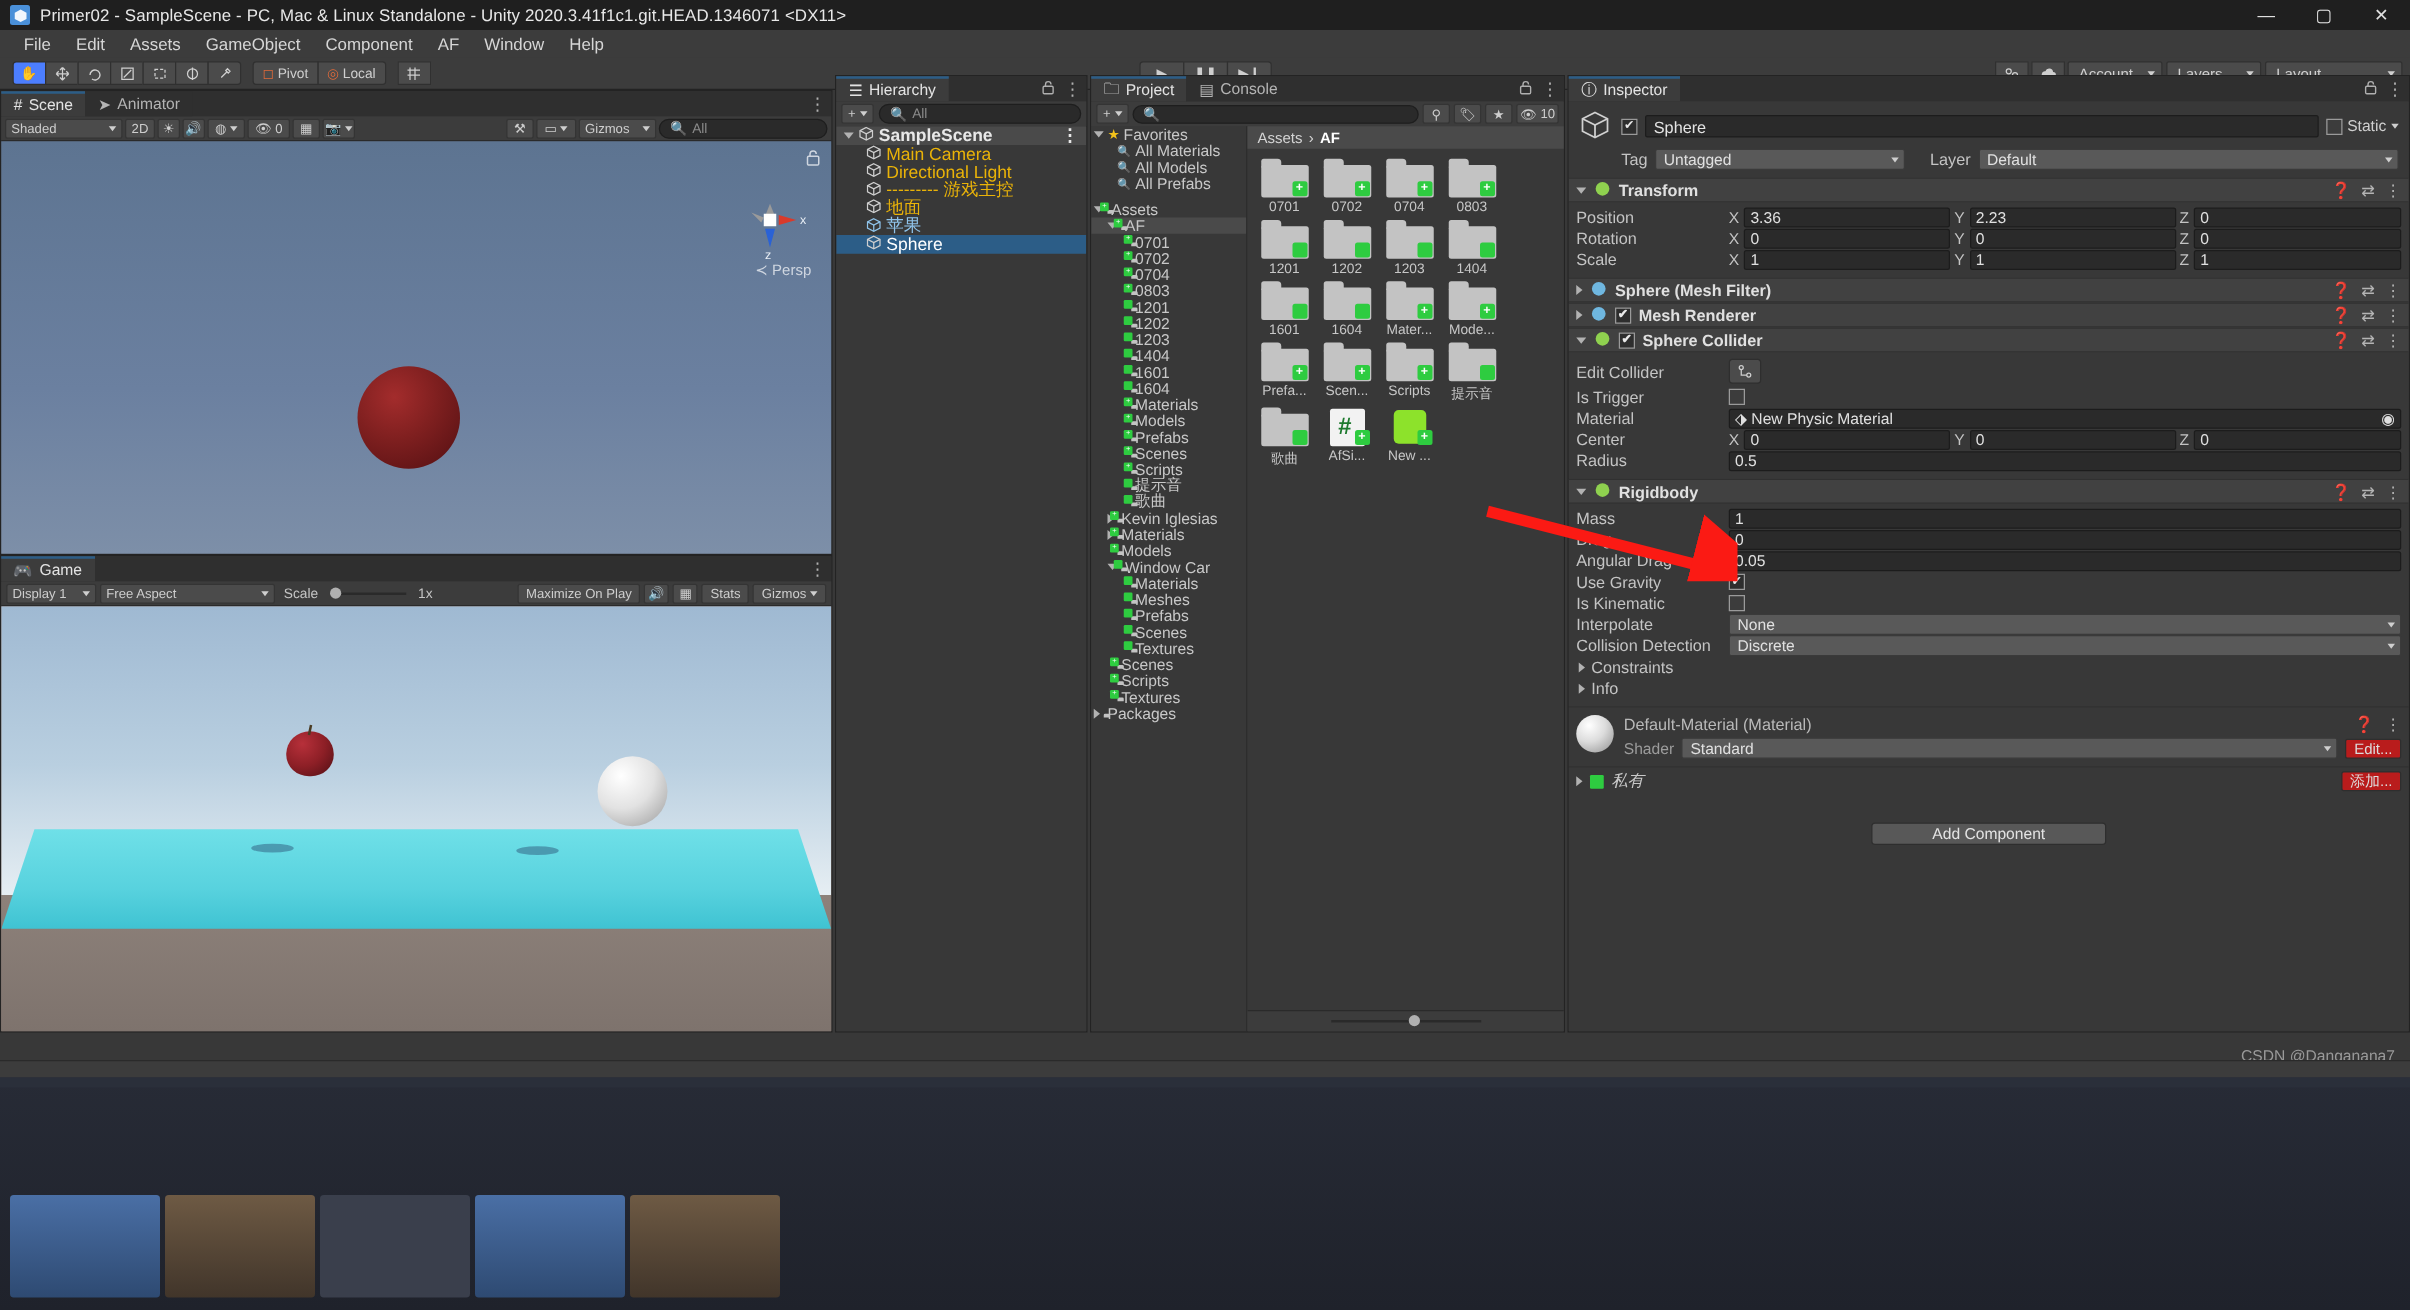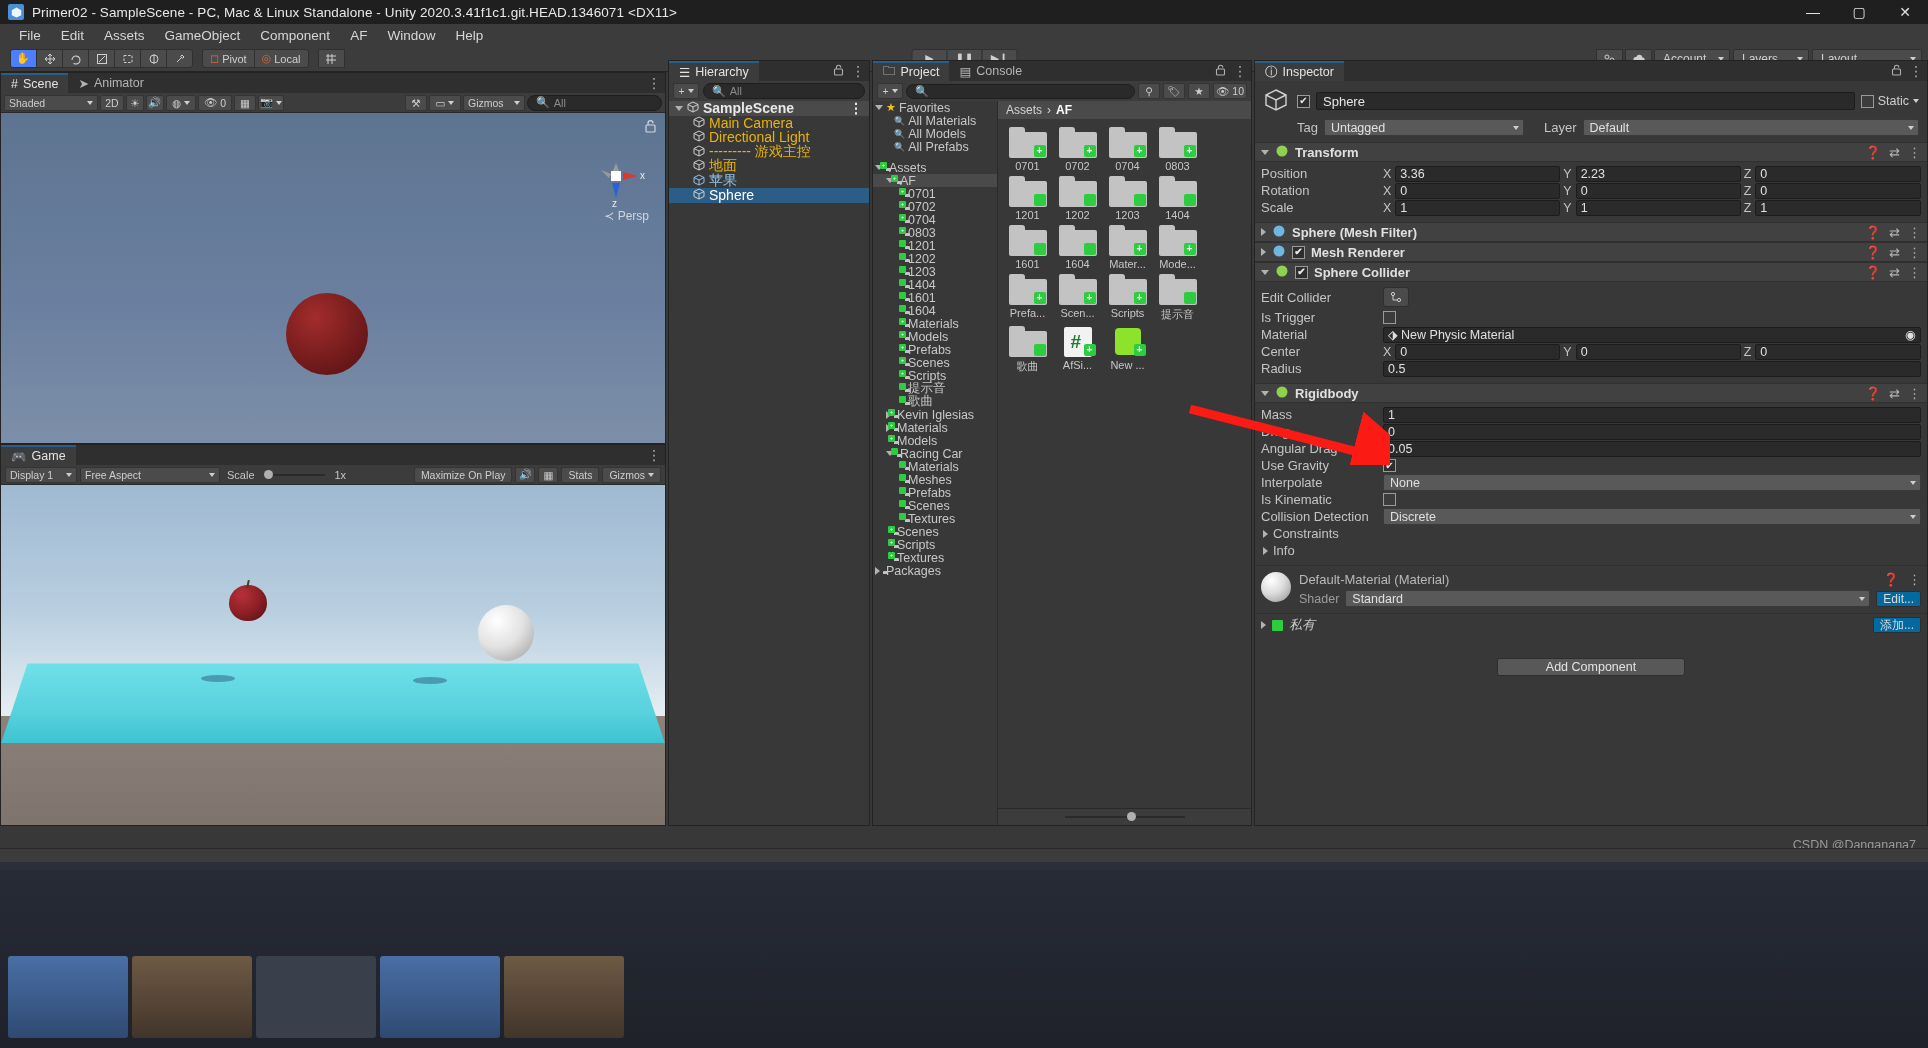--- a/index.html
+++ b/index.html
@@ -166,21 +166,21 @@
   .vpart { display: flex; align-items: center; gap: 4px; flex: 1; }
   .vpart .ax { color: #c4c4c4; font-size: 12.5px; }
   .inputf { flex: 1; height: 16px; background: #2a2a2a; border: 1px solid #1c1c1c; border-radius: 2px; padding: 0 4px; color: #e0e0e0; font-size: 12.5px; display: flex; align-items: center; }
   .objfield { flex: 1; height: 16px; background: #2a2a2a; border: 1px solid #1c1c1c; border-radius: 2px; padding: 0 4px; color: #e0e0e0; font-size: 12.5px; display: flex; align-items: center; gap: 4px; justify-content: space-between; }
   .editcollider-btn { width: 26px; height: 20px; background: #4b4b4b; border: 1px solid #2e2e2e; border-radius: 3px; display: flex; align-items: center; justify-content: center; }
   .foldrow { display: flex; align-items: center; gap: 5px; height: 17px; padding-left: 2px; color: #c4c4c4; font-size: 13px; }
   .matblock { border-top: 1px solid #303030; padding: 6px; display: flex; gap: 8px; background: #383838; }
   .matsphere { width: 30px; height: 30px; border-radius: 50%; background: radial-gradient(circle at 34% 28%, #ffffff 0%, #dcdcdc 45%, #8e8e8e 100%); flex: 0 0 auto;}
   .addcomp { width: 100%; display: flex; justify-content: center; margin-top: 20px; }
   .addcomp .btn { width: 188px; height: 18px; background: #585858; border: 1px solid #2e2e2e; border-radius: 3px; display: flex; align-items: center; justify-content: center; font-size: 12.5px; color: #e3e3e3;}
-  .smallbtn { height: 16px; background: #0369a1; border: 1px solid #2e2e2e; border-radius: 2px; padding: 0 6px; display: flex; align-items: center; font-size: 12px; color: #dcdcdc;}
+  .smallbtn { height: 16px; background: #b91c1c; border: 1px solid #2e2e2e; border-radius: 2px; padding: 0 6px; display: flex; align-items: center; font-size: 12px; color: #dcdcdc;}
   .privaterow { display: flex; align-items: center; gap: 6px; padding: 2px 6px 4px 6px; border-top: 1px solid #303030; }
 
   
   .arrow-svg { position: absolute; left: 1180px; top: 395px; pointer-events: none; }
 
   
   .watermark { position: absolute; right: 12px; bottom: 196px; font-size: 12.5px; color: #9a9a9a; }
   .statusbar { position: absolute; left: 0; bottom: 186px; width: 1928px; height: 14px; background: #3c3c3c; border-top: 1px solid #2a2a2a; }
   .taskbar { position: absolute; left: 0; bottom: 0; width: 1928px; height: 186px; background: linear-gradient(180deg,#272b36 0%, #1f222b 100%); }
   .taskbar-strip { position: absolute; left: 0; top: 0; width: 1928px; height: 8px; background: #2a2f3a; }
@@ -669,21 +669,21 @@
             <span>Materials</span>
           </div>
           <div class="prow" style="padding-left: 13px;">
             <span style="width:5px;display:inline-block;"></span>
             <span><span class="folder"><span class="ft"></span><span class="fb"></span><span class="badge">+</span></span></span>
             <span>Models</span>
           </div>
           <div class="prow" style="padding-left: 13px;">
             <span class="tri down"></span>
             <span><span class="folder"><span class="ft"></span><span class="fb"></span><span class="badge"></span></span></span>
-            <span>Racing Car</span>
+            <span>Window Car</span>
           </div>
           <div class="prow" style="padding-left: 24px;">
             <span style="width:5px;display:inline-block;"></span>
             <span><span class="folder"><span class="ft"></span><span class="fb"></span><span class="badge"></span></span></span>
             <span>Materials</span>
           </div>
           <div class="prow" style="padding-left: 24px;">
             <span style="width:5px;display:inline-block;"></span>
             <span><span class="folder"><span class="ft"></span><span class="fb"></span><span class="badge"></span></span></span>
             <span>Meshes</span>
@@ -1111,29 +1111,29 @@
             </div>
             <div class="frow">
               <span class="flabel">Angular Drag</span>
               <span class="inputf" style="flex:1;">0.05</span>
             </div>
             <div class="frow">
               <span class="flabel">Use Gravity</span>
               <span class="cb on"></span>
             </div>
             <div class="frow">
+              <span class="flabel">Is Kinematic</span>
+              <span class="cb"></span>
+            </div>
+            <div class="frow">
               <span class="flabel">Interpolate</span>
               <span class="combo" style="flex:1;">
                 <span>None</span>
                 <span class="caret"></span>
               </span>
-            </div>
-            <div class="frow">
-              <span class="flabel">Is Kinematic</span>
-              <span class="cb"></span>
             </div>
             <div class="frow">
               <span class="flabel">Collision Detection</span>
               <span class="combo" style="flex:1;">
                 <span>Discrete</span>
                 <span class="caret"></span>
               </span>
             </div>
             <div class="foldrow">
               <span class="tri"></span>

